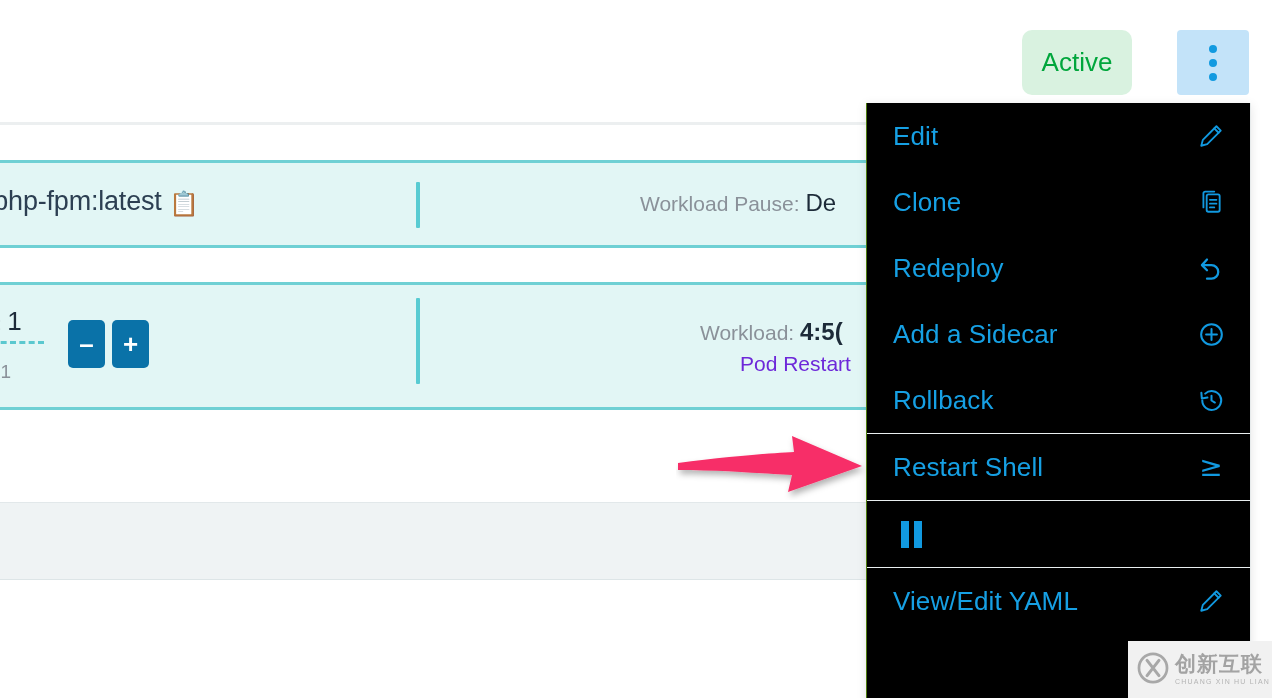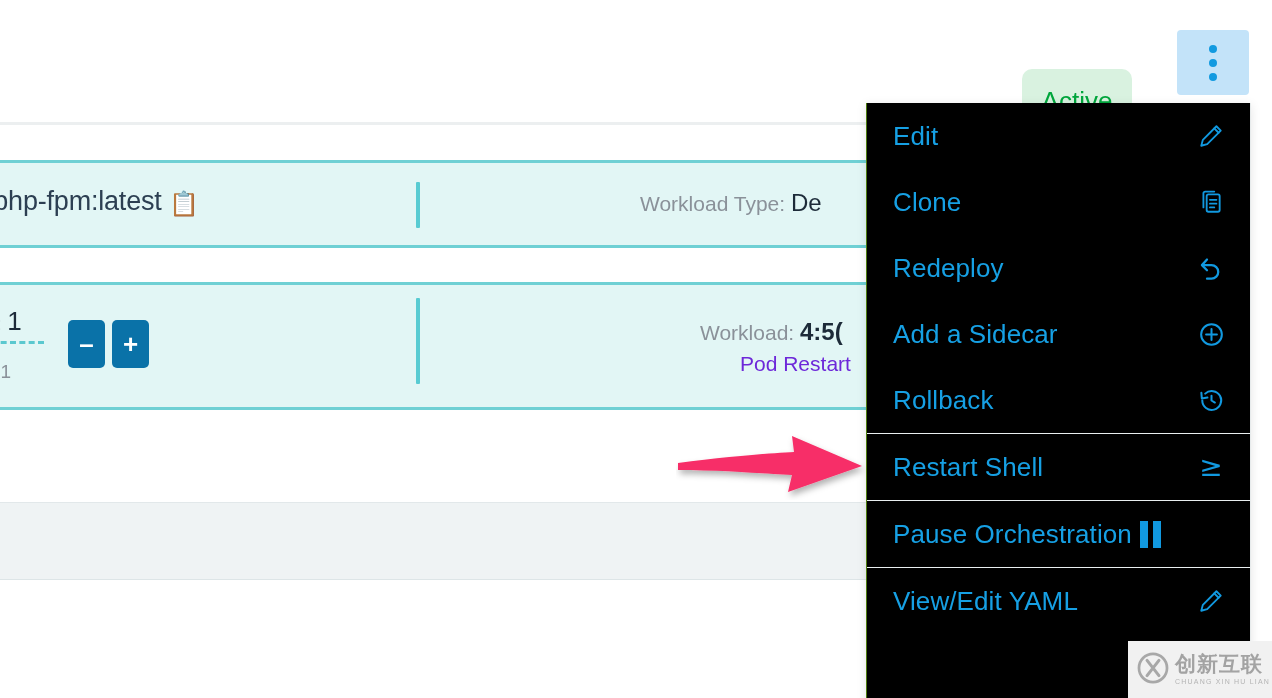--- a/index.html
+++ b/index.html
@@ -160,21 +160,20 @@
     top: 30px;
     width: 110px;
     height: 65px;
     background: #d9f2e0;
     border-radius: 10px;
     display: flex;
     align-items: center;
     justify-content: center;
     color: #00a63c;
     font-size: 26px;
-    margin-top: 39px;
   }
   .kebab-btn {
     position: absolute;
     left: 1177px;
     top: 30px;
     width: 72px;
     height: 65px;
     background: #c3e3f9;
     border-radius: 4px;
     display: flex;
@@ -296,21 +295,21 @@
 <div class="page-bg">
 
   <div class="thin-gray-rule" style="top:122px;"></div>
 
   <div class="info-card card-image"></div>
   <div class="vdivider" style="left:416px; top:182px; height:46px;"></div>
   <div class="img-text">
     <span>/php-fpm:latest</span><span class="clip-ico">📋</span>
   </div>
   <div class="workload-line">
-    <span class="lbl-muted">Workload Type:</span>
+    <span class="lbl-muted">Workload Pause:</span>
     <span class="lbl-dark">De</span>
   </div>
 
   <div class="info-card card-scale"></div>
   <div class="vdivider" style="left:416px; top:298px; height:86px;"></div>
   <div class="scale-left">
     <span>e:</span>
     <b>1</b>
   </div>
   <div class="dashed-rule"></div>
@@ -400,21 +399,20 @@
       <span class="menu-label">Restart Shell</span>
       <span class="menu-icon">
         <span class="shell-glyph">≥</span>
       </span>
     </div>
   </div>
 
   <div class="menu-group">
     <div class="menu-item item-pause">
       <span class="menu-label">
-        <span>Pause Orchestration</span>
         <span class="pause-bars">
             <i></i>
             <i></i>
           </span>
       </span>
     </div>
   </div>
 
   <div class="menu-group last">
     <div class="menu-item">

